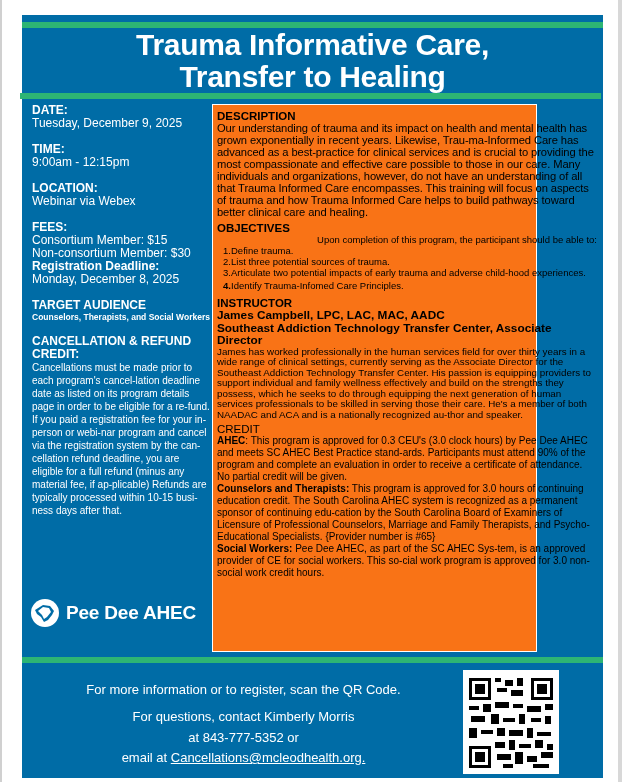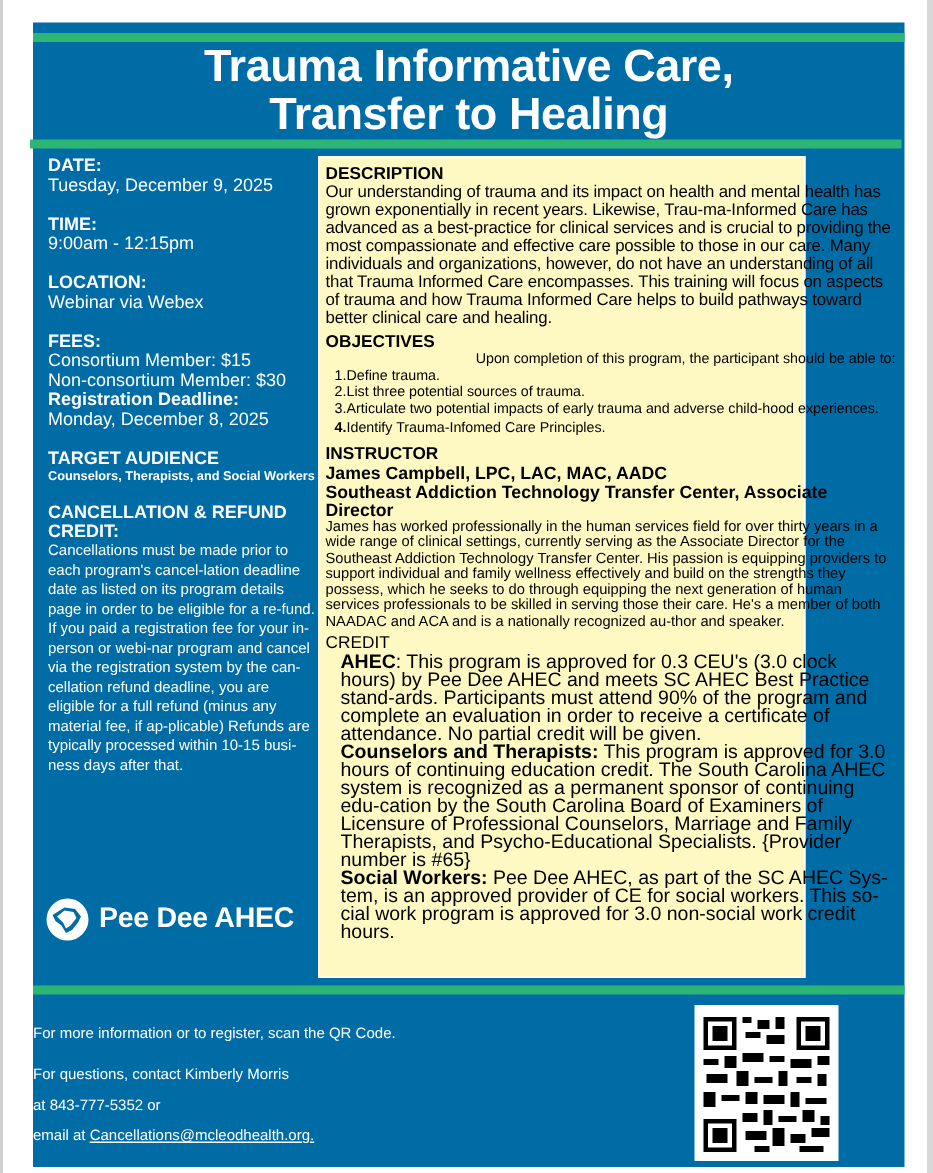--- a/index.html
+++ b/index.html
@@ -14,33 +14,33 @@
   .title{position:absolute;left:22px;top:29px;width:581px;text-align:center;color:#fff;font-weight:bold;font-size:30px;line-height:32px;letter-spacing:-0.3px;}
   .side{position:absolute;left:32px;top:104px;width:178px;color:#fff;}
   .side .h{font-weight:bold;font-size:12px;line-height:13px;}
   .side .v{font-size:12px;line-height:13px;}
   .side .b{font-weight:bold;}
   .side .sm{font-size:8.5px;line-height:10px;font-weight:bold;}
   .side .gap{height:13px;}
   .side .pol{font-size:10px;line-height:13px;}
   .logo{position:absolute;left:30px;top:598px;display:flex;align-items:center;color:#fff;}
   .logo .name{font-weight:bold;font-size:19px;margin-left:6px;letter-spacing:-0.2px;}
-  .main{position:absolute;left:212px;top:104px;width:325px;height:548px;background:#fef9c3;border:1px solid #fff;box-sizing:border-box;}
+  .main{position:absolute;left:212px;top:104px;width:325px;height:548px;background:#f97316;border:1px solid #fff;box-sizing:border-box;}
   .main-in{position:absolute;left:4px;top:5px;width:380px;color:#000;}
   .mh{font-weight:bold;font-size:11.5px;line-height:12px;}
   .mp{font-size:11.2px;line-height:12px;letter-spacing:-0.1px;}
   .obj{font-size:9.5px;line-height:11px;text-align:right;}
   .obj li{list-style:none;display:flex;}
   .obj ol{margin:0;padding:0;}
   .obj .n{width:14px;flex-shrink:0;}
   .ins-name{font-weight:bold;font-size:11.8px;line-height:12.5px;}
   .bio{font-size:9.8px;line-height:10.5px;}
-  .cred{font-size:13px;line-height:12px;margin-left:10px;}
+  .cred{font-size:10px;line-height:12px;}
   .footer{position:absolute;left:22px;top:663px;width:581px;height:115px;color:#fff;}
-  .ft{position:absolute;left:0;width:443px;font-size:10px;line-height:15px;}
+  .ft{position:absolute;left:0;width:443px;text-align:center;font-size:13px;line-height:15px;}
   .ft a{color:#fff;text-decoration:underline;}
   .qr{position:absolute;left:441px;top:7px;width:96px;height:104px;background:#fff;}
 </style>
 </head>
 <body>
 
 <div class="page-edge-l"></div>
 <div class="page-edge-r"></div>
 <div class="panel"></div>
 <div class="green g1"></div>

